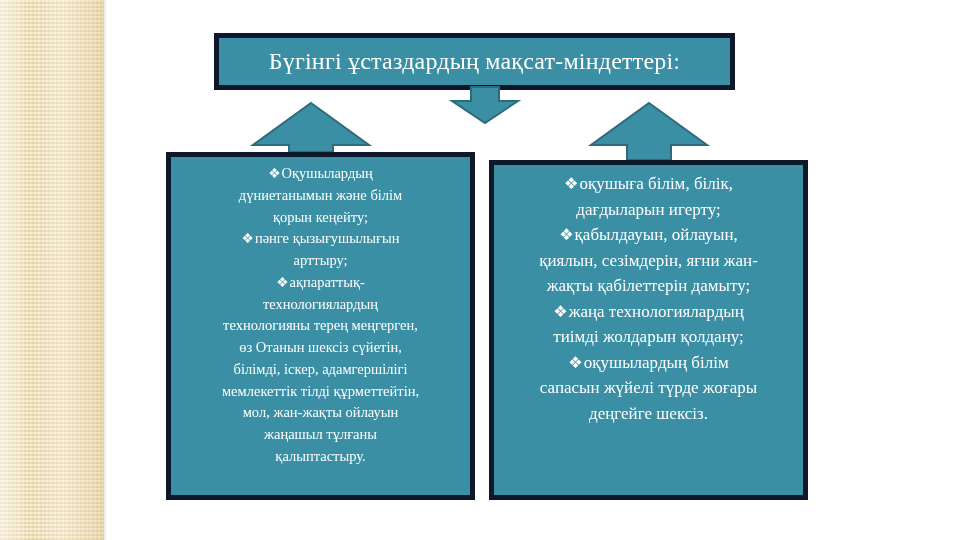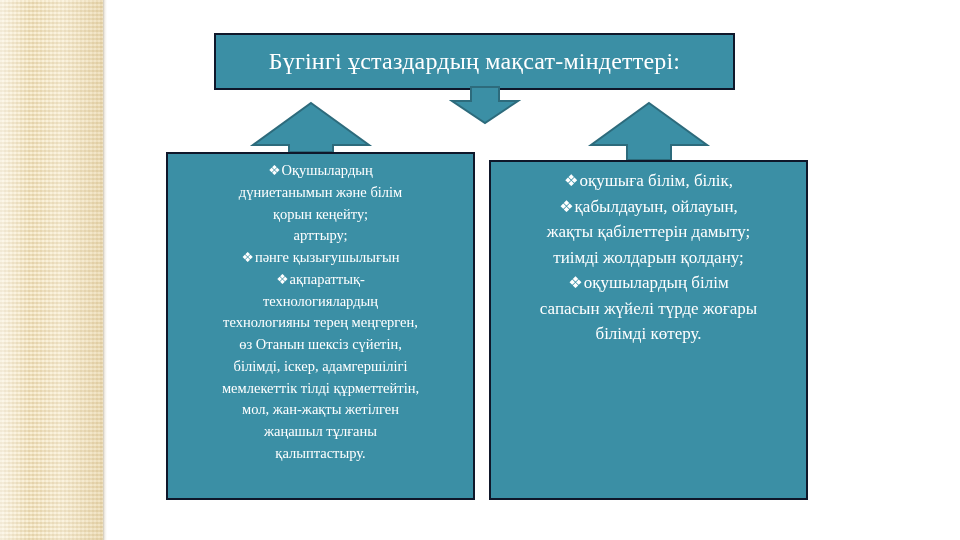--- a/index.html
+++ b/index.html
@@ -42,21 +42,21 @@
     top: 0;
     width: 4px;
     height: 540px;
     background: linear-gradient(90deg, rgba(150,131,94,0.45) 0%, rgba(180,163,128,0.18) 45%, rgba(255,255,255,0) 100%);
   }
 
   
   .teal-shape {
     position: absolute;
     background: #3b8fa5;
-    border: 2px solid #0f172a;
+    border: 5px solid #0f172a;
     box-sizing: border-box;
   }
 
   
   #title-banner {
     left: 214px;
     top: 33px;
     width: 521px;
     height: 57px;
     display: flex;
@@ -147,39 +147,42 @@
 
   <svg id="arrow-up-right" class="arrow-svg" viewBox="0 0 122 60">
     <path class="arrow-path" d="M 61,2 L 119,44 L 83,44 L 83,59 L 39,59 L 39,44 L 3,44 Z"></path>
   </svg>
 
   <div id="box-left" class="teal-shape content-box">
     <div>
         <p class="box-line"><span class="bullet-glyph">❖</span><span>Оқушылардың</span></p>
         <p class="box-line"><span>дүниетанымын және білім</span></p>
         <p class="box-line"><span>қорын кеңейту;</span></p>
+        <p class="box-line"><span class="bullet-glyph">❖</span><span>пәнге қызығушылығын</span></p>
         <p class="box-line"><span>арттыру;</span></p>
-        <p class="box-line"><span class="bullet-glyph">❖</span><span>пәнге қызығушылығын</span></p>
         <p class="box-line"><span class="bullet-glyph">❖</span><span>ақпараттық-</span></p>
         <p class="box-line"><span>технологиялардың</span></p>
         <p class="box-line"><span>технологияны терең меңгерген,</span></p>
         <p class="box-line"><span>өз Отанын шексіз сүйетін,</span></p>
         <p class="box-line"><span>білімді, іскер, адамгершілігі</span></p>
         <p class="box-line"><span>мемлекеттік тілді құрметтейтін,</span></p>
-        <p class="box-line"><span>мол, жан-жақты жетілген</span></p>
+        <p class="box-line"><span>мол, жан-жақты ойлауын</span></p>
         <p class="box-line"><span>жаңашыл тұлғаны</span></p>
         <p class="box-line"><span>қалыптастыру.</span></p>
       </div>
   </div>
 
   <div id="box-right" class="teal-shape content-box">
     <div>
         <p class="box-line"><span class="bullet-glyph">❖</span><span>оқушыға білім, білік,</span></p>
+        <p class="box-line"><span>дағдыларын игерту;</span></p>
         <p class="box-line"><span class="bullet-glyph">❖</span><span>қабылдауын, ойлауын,</span></p>
+        <p class="box-line"><span>қиялын, сезімдерін, яғни жан-</span></p>
         <p class="box-line"><span>жақты қабілеттерін дамыту;</span></p>
+        <p class="box-line"><span class="bullet-glyph">❖</span><span>жаңа технологиялардың</span></p>
         <p class="box-line"><span>тиімді жолдарын қолдану;</span></p>
         <p class="box-line"><span class="bullet-glyph">❖</span><span>оқушылардың білім</span></p>
         <p class="box-line"><span>сапасын жүйелі түрде жоғары</span></p>
-        <p class="box-line"><span>білімді көтеру.</span></p>
+        <p class="box-line"><span>деңгейге шексіз.</span></p>
       </div>
   </div>
 
 </div>
 
 </body></html>

